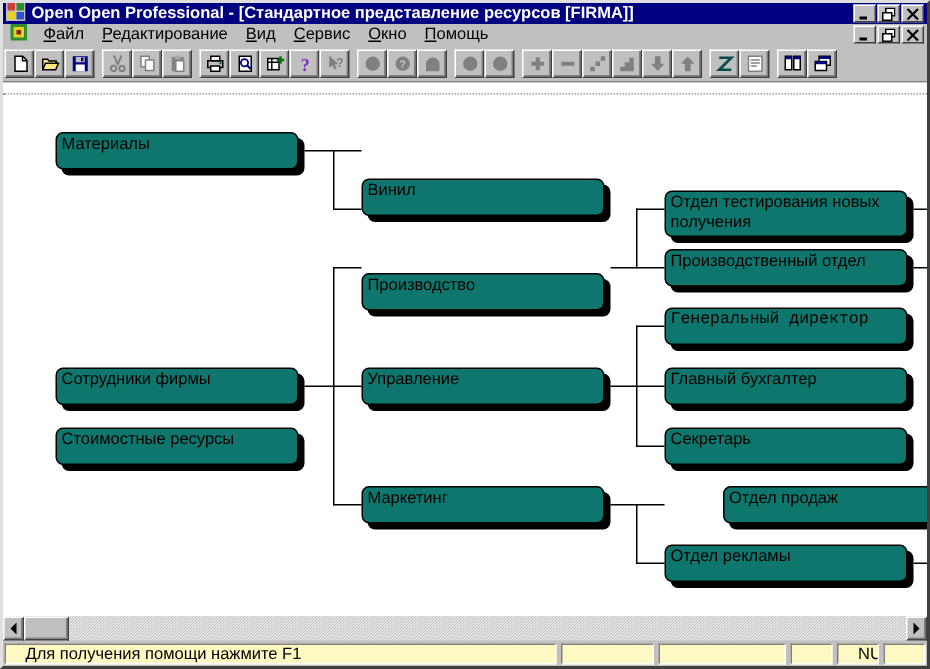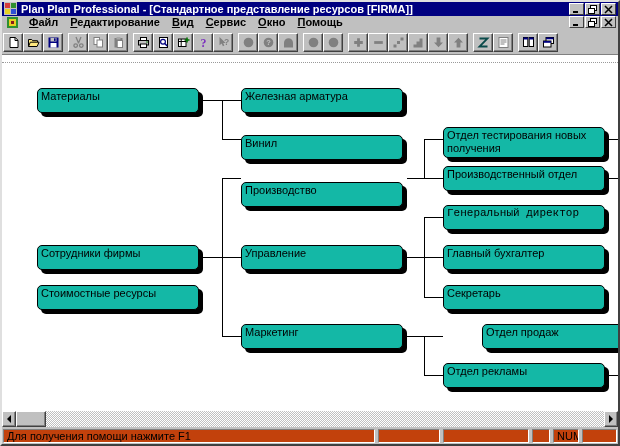--- a/index.html
+++ b/index.html
@@ -8,73 +8,73 @@
   #win{position:relative;width:620px;height:446px;background:#c0c0c0;
        border-top:2px solid #dfdfdf;border-left:2px solid #dfdfdf;
        border-right:2px solid #404040;border-bottom:2px solid #404040;overflow:hidden;}
   
   #titlebar{height:14px;background:#000080;display:flex;align-items:center;padding:0 2px;}
   #titlebar .ttl{color:#fff;font-weight:bold;font-size:11px;white-space:nowrap;flex:1;margin-left:4px;line-height:14px;}
   .winbtns{display:flex;gap:1px;}
   .wbtn{width:15px;height:12px;background:#c0c0c0;display:flex;align-items:center;justify-content:center;
         border-top:1px solid #fff;border-left:1px solid #fff;border-right:1px solid #404040;border-bottom:1px solid #404040;}
   
-  #menubar{height:14px;display:flex;padding:0 2px;font-weight:bold;}
+  #menubar{height:14px;display:flex;align-items:center;padding:0 2px;}
   #menubar .menus{flex:1;display:flex;gap:0;}
   .menu-item{padding:0 6px;line-height:13px;white-space:nowrap;cursor:default;}
   .menu-item u{text-decoration:underline;}
   
   #toolbar{height:25px;display:flex;align-items:center;padding:2px 1px;border-bottom:1px solid #808080;box-shadow:0 1px 0 #fff;}
   .tgroup{display:flex;margin-right:5px;}
   .tbtn{width:20px;height:19px;background:#c0c0c0;display:flex;align-items:center;justify-content:center;
         border-top:1px solid #fff;border-left:1px solid #fff;border-right:1px solid #404040;border-bottom:1px solid #404040;
         box-shadow:inset -1px -1px 0 #808080;}
   .tbtn svg{display:block;}
   
   #canvas{position:relative;width:616px;height:356px;background:#fff;overflow:hidden;}
   #pageguide{position:absolute;left:0;top:7px;width:616px;height:0;border-top:1px dotted #9a9a9a;}
-  .tnode{position:absolute;width:162px;background:#14b8a6;border:1px solid #000;border-radius:5px;
+  .tnode{position:absolute;width:162px;background:#0f766e;border:1px solid #000;border-radius:5px;
          box-shadow:4px 4px 0 #000;padding:1px 3px;font-size:11px;line-height:13px;overflow:hidden;}
   .cline{position:absolute;background:#000;}
   
   #hscroll{height:16px;display:flex;align-items:stretch;background:#c0c0c0;}
   .sb-btn{width:14px;height:16px;background:#c0c0c0;display:flex;align-items:center;justify-content:center;
           border-top:1px solid #fff;border-left:1px solid #fff;border-right:1px solid #404040;border-bottom:1px solid #404040;
           box-shadow:inset -1px -1px 0 #808080;}
   .tri-l{width:0;height:0;border-top:4px solid transparent;border-bottom:4px solid transparent;border-right:4px solid #000;}
   .tri-r{width:0;height:0;border-top:4px solid transparent;border-bottom:4px solid transparent;border-left:4px solid #000;}
   #sb-track{flex:1;background-color:#c0c0c0;
      background-image:linear-gradient(45deg,#fff 25%,transparent 25%,transparent 75%,#fff 75%),
                       linear-gradient(45deg,#fff 25%,transparent 25%,transparent 75%,#fff 75%);
      background-size:2px 2px;background-position:0 0,1px 1px;position:relative;}
   #sb-thumb{position:absolute;left:0;top:0;width:30px;height:16px;background:#c0c0c0;
           border-top:1px solid #fff;border-left:1px solid #fff;border-right:1px solid #404040;border-bottom:1px solid #404040;
           box-shadow:inset -1px -1px 0 #808080;}
   
   #statusbar{height:17px;display:flex;align-items:center;padding:1px 1px 1px 1px;gap:3px;}
-  .spanel{height:14px;background:#c2410c;border-top:1px solid #808080;border-left:1px solid #808080;
+  .spanel{height:14px;background:#fef9c3;border-top:1px solid #808080;border-left:1px solid #808080;
           border-right:1px solid #fff;border-bottom:1px solid #fff;
-          padding:0 3px;line-height:12px;white-space:nowrap;overflow:hidden;font-size:11px;}
+          padding:0 13px;line-height:12px;white-space:nowrap;overflow:hidden;font-size:11px;}
 </style>
 </head>
 <body>
 
 <div id="win">
 
   <div id="titlebar">
     <span>
       <svg width="13" height="13" viewBox="0 0 13 13">
           <rect x="0" y="0" width="13" height="13" fill="#c0c0c0"></rect>
           <rect x="1" y="1" width="5" height="5" fill="#d43c3c"></rect>
           <rect x="7" y="1" width="5" height="5" fill="#2f8f2f"></rect>
           <rect x="1" y="7" width="5" height="5" fill="#e8d023"></rect>
           <rect x="7" y="7" width="5" height="5" fill="#2f4fd4"></rect>
         </svg>
     </span>
-    <span class="ttl">Plan Plan Professional - [Стандартное представление ресурсов [FIRMA]]</span>
+    <span class="ttl">Open Open Professional - [Стандартное представление ресурсов [FIRMA]]</span>
     <span class="winbtns">
       <span class="wbtn">
           <svg width="9" height="9" viewBox="0 0 9 9">
             <rect x="1" y="6" width="5" height="2" fill="#000"></rect>
           </svg>
         </span>
       <span class="wbtn">
           <svg width="9" height="9" viewBox="0 0 9 9">
             <rect x="2.5" y="0.5" width="6" height="5" fill="#fff" stroke="#000"></rect>
             <rect x="0.5" y="3.5" width="6" height="5" fill="#fff" stroke="#000"></rect>
@@ -371,22 +371,21 @@
       <div class="cline" style="left: 405px; top: 202px; width: 17px; height: 1px;"></div>
       <div class="cline" style="left: 422px; top: 162px; width: 19px; height: 1px;"></div>
       <div class="cline" style="left: 422px; top: 202px; width: 19px; height: 1px;"></div>
       <div class="cline" style="left: 422px; top: 242px; width: 19px; height: 1px;"></div>
       <div class="cline" style="left: 422px; top: 162px; width: 1px; height: 81px;"></div>
       <div class="cline" style="left: 405px; top: 281px; width: 17px; height: 1px;"></div>
       <div class="cline" style="left: 422px; top: 281px; width: 19px; height: 1px;"></div>
       <div class="cline" style="left: 422px; top: 320px; width: 19px; height: 1px;"></div>
       <div class="cline" style="left: 422px; top: 281px; width: 1px; height: 40px;"></div>
       <div class="tnode" style="left: 35px; top: 33px; height: 25px;"><span>Материалы</span></div>
-      <div class="tnode" style="left: 239px; top: 33px; height: 25px;"><span>Железная арматура</span></div>
-      <div class="tnode" style="left: 239px; top: 80px; height: 25px;"><span>Винил</span></div>
+      <div class="tnode" style="left: 239px; top: 64px; height: 25px;"><span>Винил</span></div>
       <div class="cline" style="left: 607px; top: 84px; width: 9px; height: 1px;"></div>
       <div class="tnode" style="left: 441px; top: 72px; height: 31px;"><span>Отдел тестирования новых получения</span></div>
       <div class="tnode" style="left: 239px; top: 111px; height: 25px; margin-top: 16px;"><span>Производство</span></div>
       <div class="cline" style="left: 607px; top: 123px; width: 9px; height: 1px;"></div>
       <div class="tnode" style="left: 441px; top: 111px; height: 25px;"><span>Производственный отдел</span></div>
       <div class="tnode" style="left: 441px; top: 150px; height: 25px; font-family: Liberation Mono, monospace;"><span>Генеральный директор</span></div>
       <div class="tnode" style="left: 35px; top: 190px; height: 25px;"><span>Сотрудники фирмы</span></div>
       <div class="tnode" style="left: 239px; top: 190px; height: 25px;"><span>Управление</span></div>
       <div class="tnode" style="left: 441px; top: 190px; height: 25px;"><span>Главный бухгалтер</span></div>
       <div class="tnode" style="left: 35px; top: 230px; height: 25px;"><span>Стоимостные ресурсы</span></div>

